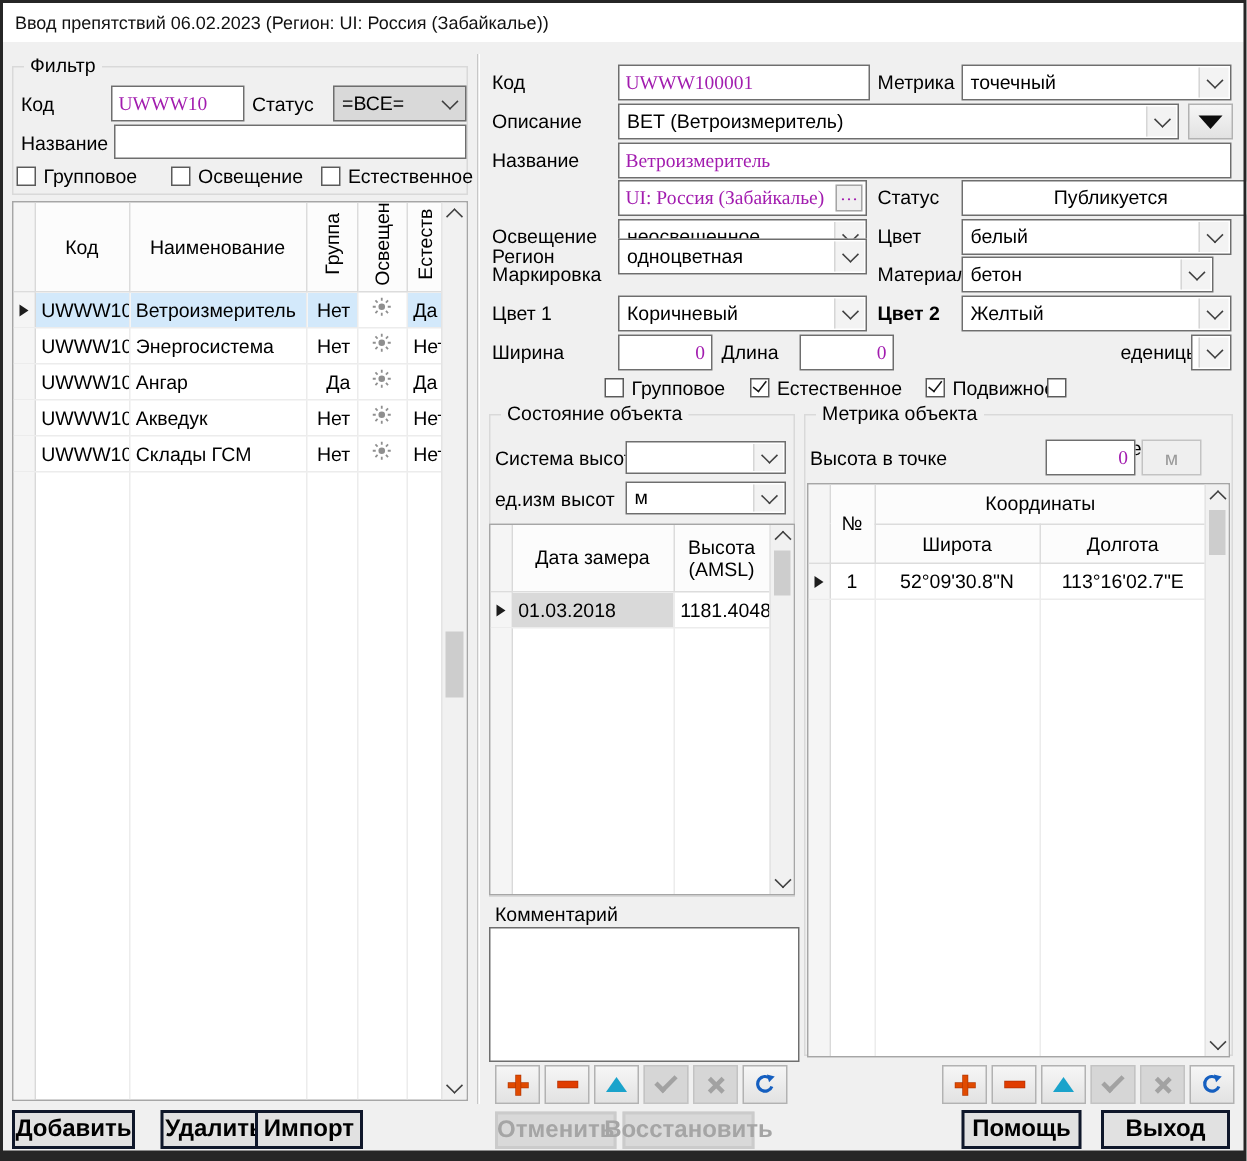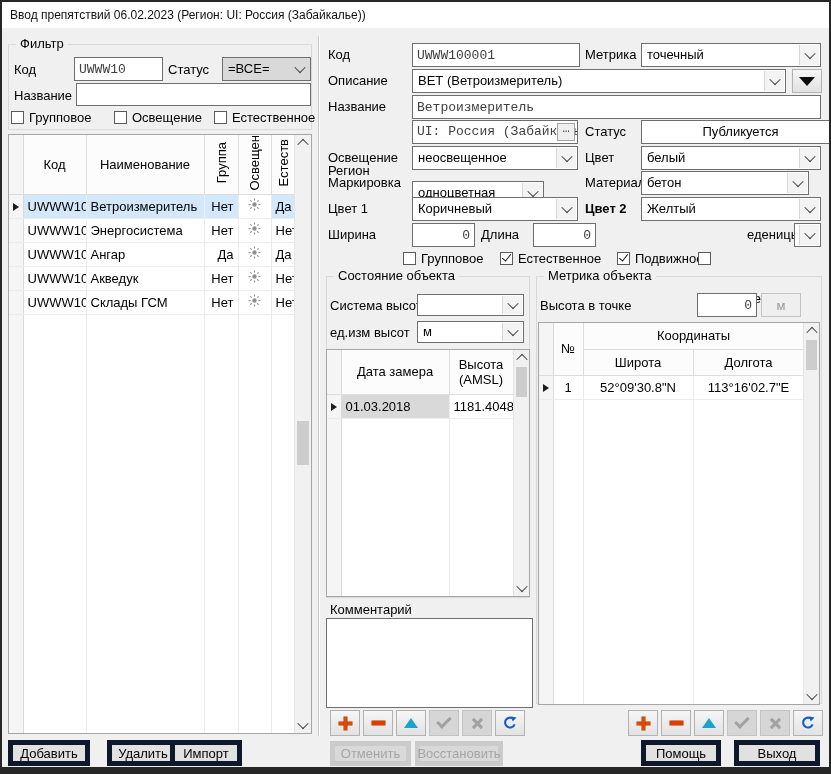--- a/index.html
+++ b/index.html
@@ -3,21 +3,21 @@
 <meta charset="utf-8">
 <style>
   html,body{margin:0;padding:0;background:#6b6b6b;}
   .window{position:relative;width:831px;height:774px;background:#f0f0f0;overflow:hidden;
           font-family:"Liberation Sans","DejaVu Sans",sans-serif;font-size:13px;color:#000;}
   .win-border{position:absolute;left:0;top:0;right:0;bottom:0;border:2px solid #262626;border-bottom-width:7px;pointer-events:none;z-index:60;box-sizing:border-box;}
   .titlebar{position:absolute;left:2px;top:2px;right:2px;height:26px;background:#ffffff;z-index:40;
             line-height:26px;padding-left:8px;font-size:12px;color:#111;box-sizing:border-box;}
   .lbl{position:absolute;height:22px;line-height:22px;white-space:nowrap;}
   .ti{position:absolute;height:24px;border:1px solid #6e6e6e;background:#fff;
-      font-family:Liberation Mono, monospace;font-size:13px;color:#404040;
+      font-family:Liberation Serif, serif;font-size:13px;color:#a21caf;
       padding:0 4px;box-sizing:border-box;outline:none;}
   .ti.num{text-align:right;}
   .ro{background:#fff;}
   .combo{position:absolute;height:24px;border:1px solid #6e6e6e;background:#fff;box-sizing:border-box;}
   .combo .cval{position:absolute;left:5px;top:0;right:22px;line-height:22px;white-space:nowrap;overflow:hidden;}
   .combo .dd{position:absolute;top:1px;right:1px;bottom:1px;width:19px;background:#f3f3f3;border-left:1px solid #d6d6d6;display:flex;align-items:center;justify-content:center;}
   .combo.gray{background:#d9d9d9;}
   .chev{width:7px;height:7px;border-right:1.7px solid #3f3f3f;border-bottom:1.7px solid #3f3f3f;display:inline-block;}
   .chev.down{transform:rotate(45deg) translate(-1px,-1px);}
   .chev.up{transform:rotate(-135deg) translate(-1px,-1px);}
@@ -38,21 +38,21 @@
   .selrow td.suncell{background:#fff;}
   .rowptr{display:inline-block;width:0;height:0;border-left:6px solid #1d1d1d;border-top:4px solid transparent;border-bottom:4px solid transparent;}
   .suncell{text-align:center;}
   .ra{text-align:right;}
   .ctr{text-align:center;}
   .sb{position:absolute;background:#f1f1f1;border-left:1px solid #e4e4e4;box-sizing:border-box;}
   .sb .sbtn{position:absolute;left:0;right:0;height:16px;display:flex;align-items:center;justify-content:center;}
   .sb .thumb{position:absolute;left:2px;right:2px;background:#cdcdcd;}
   .tbtn{position:absolute;width:30px;height:26px;background:linear-gradient(#f6f6f6,#e2e2e2);border:1px solid #b2b2b2;box-sizing:border-box;display:flex;align-items:center;justify-content:center;}
   .tbtn.disabled{background:#d6d6d6;border-color:#c3c3c3;}
-  .btn{position:absolute;background:#e1e1e1;border:5px solid #0f172a;box-sizing:border-box;display:flex;align-items:center;justify-content:center;font-size:13px;}
+  .btn{position:absolute;background:#e1e1e1;border:2px solid #0f172a;box-sizing:border-box;display:flex;align-items:center;justify-content:center;font-size:16px;font-weight:bold;}
   .btn.disabled{background:#d9d9d9;border-color:#cbcbcb;color:#a5a5a5;}
   .icon-plus{position:relative;width:13px;height:13px;}
   .icon-plus::before{content:'';position:absolute;left:0;top:5px;width:13px;height:3px;background:#e04a00;box-shadow:0 0 0 0.5px #b63700;}
   .icon-plus::after{content:'';position:absolute;left:5px;top:0;width:3px;height:13px;background:#e04a00;box-shadow:0 0 0 0.5px #b63700;}
   .icon-minus{width:13px;height:4px;background:#e03c00;box-shadow:0 0 0 0.5px #b63000;}
   .icon-triup{width:0;height:0;border-left:7px solid transparent;border-right:7px solid transparent;border-bottom:10px solid #1aa3cb;}
   .icon-check{width:11px;height:5px;border-left:3px solid #a2a2a2;border-bottom:3px solid #a2a2a2;transform:rotate(-45deg);margin-top:-4px;}
   .icon-cross{position:relative;width:13px;height:13px;}
   .icon-cross::before,.icon-cross::after{content:'';position:absolute;left:0;top:5px;width:13px;height:3px;background:#a2a2a2;}
   .icon-cross::before{transform:rotate(45deg);}
@@ -292,21 +292,21 @@
   </div>
   <span class="lbl" style="left:585px;top:147px;">Цвет</span>
   <div class="combo" style="left:641px;top:146px;width:180px;">
     <span class="cval">белый</span>
     <span class="dd">
         <span class="chev down"></span>
       </span>
   </div>
 
   <span class="lbl" style="left:328px;top:172px;">Маркировка</span>
-  <div class="combo" style="left:412px;top:181px;width:132px;">
+  <div class="combo" style="left:412px;top:159px;width:166px;">
     <span class="cval">одноцветная</span>
     <span class="dd">
         <span class="chev down"></span>
       </span>
   </div>
   <span class="lbl" style="left:585px;top:172px;">Материал</span>
   <div class="combo" style="left:641px;top:171px;width:168px;">
     <span class="cval">бетон</span>
     <span class="dd">
         <span class="chev down"></span>

